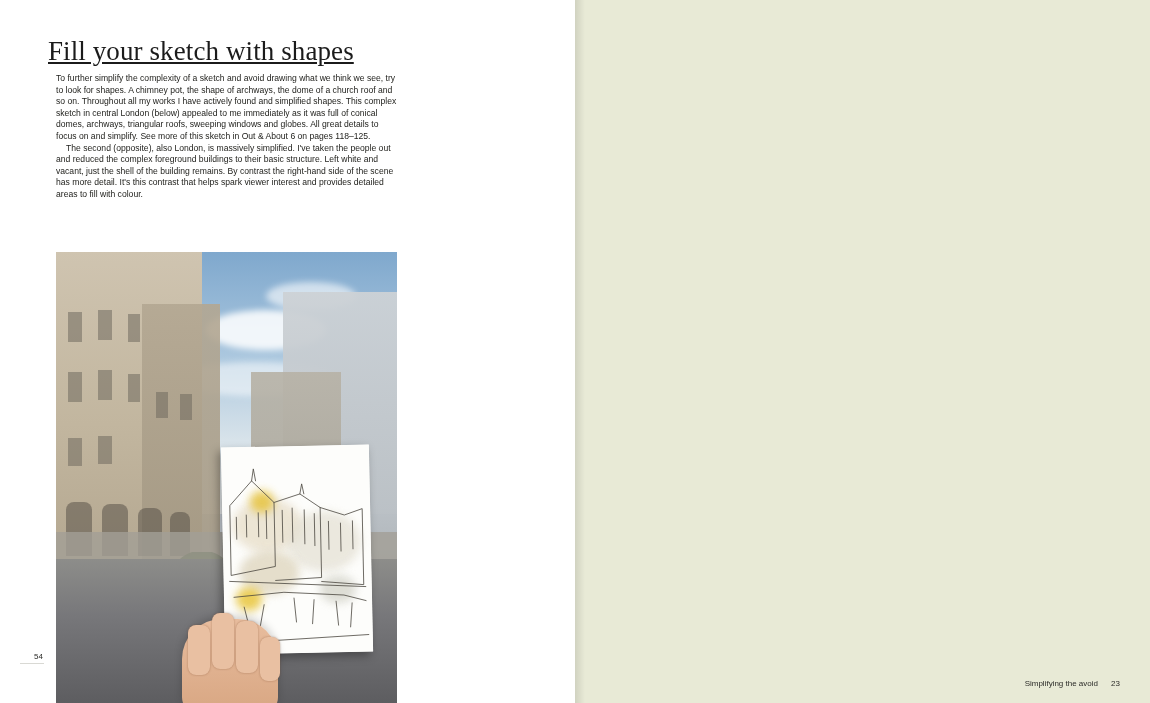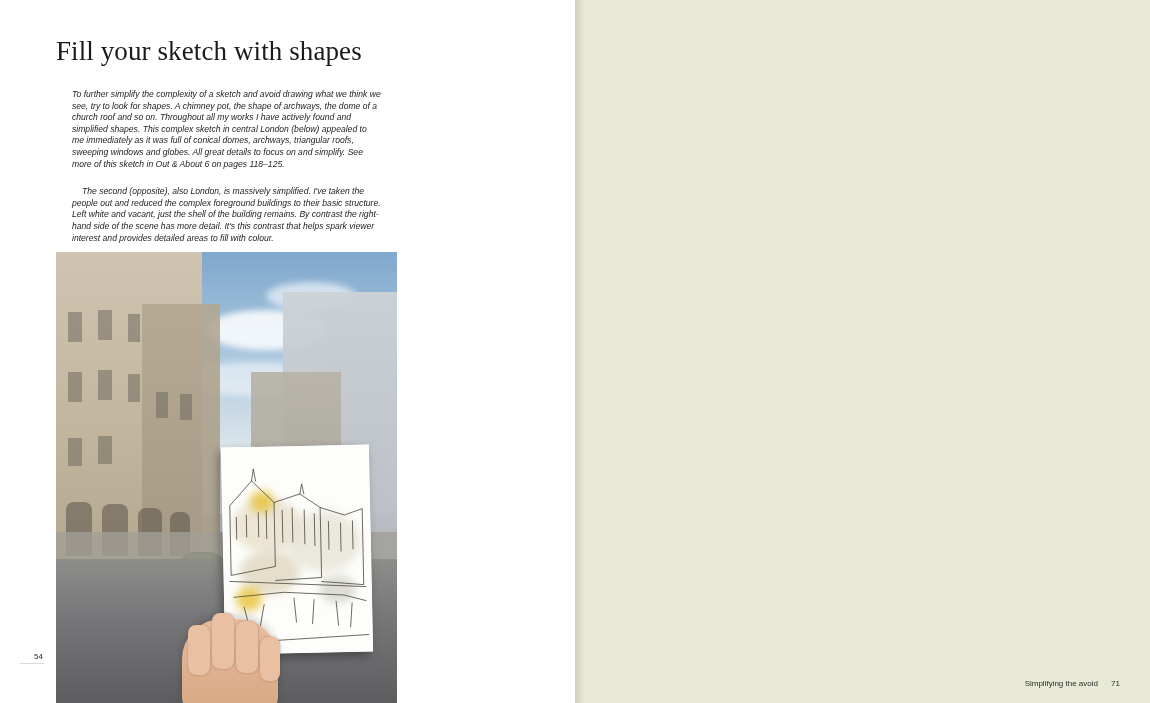--- a/index.html
+++ b/index.html
@@ -47,34 +47,35 @@
 
   h1.heading {
     position: absolute;
     margin: 0;
     font-family: "Liberation Serif", serif;
     font-weight: normal;
     letter-spacing: 0.1px;
     color: #1b1b1b;
   }
   .heading-left {
-    left: 56px;
+    left: 48px;
     top: 36px;
     font-size: 27px;
+    text-decoration: underline;
   }
 
   .bodytext {
     position: absolute;
     font-family: "Liberation Sans", sans-serif;
     font-size: 8.6px;
     line-height: 11.6px;
     color: #23231f;
     text-align: left;
   }
-  .bodytext p { margin: 16px; font-style: italic; }
+  .bodytext p { margin: 0; }
   .bodytext p + p { text-indent: 10px; }
 
   .body-left {
     left: 56px;
     top: 73px;
     width: 341px;
   }
 
   
   .folio {
@@ -297,17 +298,17 @@
       <div class="ph-finger" style="left:204px; bottom:22px; width:20px; height:44px;"></div>
     </div>
 
     <div class="rule-left"></div>
     <div class="folio folio-left">54</div>
   </div>
 
   <div class="page-right">
 
     <div class="runfoot">Simplifying the avoid</div>
-    <div class="folio folio-right">71</div>
+    <div class="folio folio-right">23</div>
   </div>
 
   <div class="gutter-shadow"></div>
 </div>
 
 </body></html>

